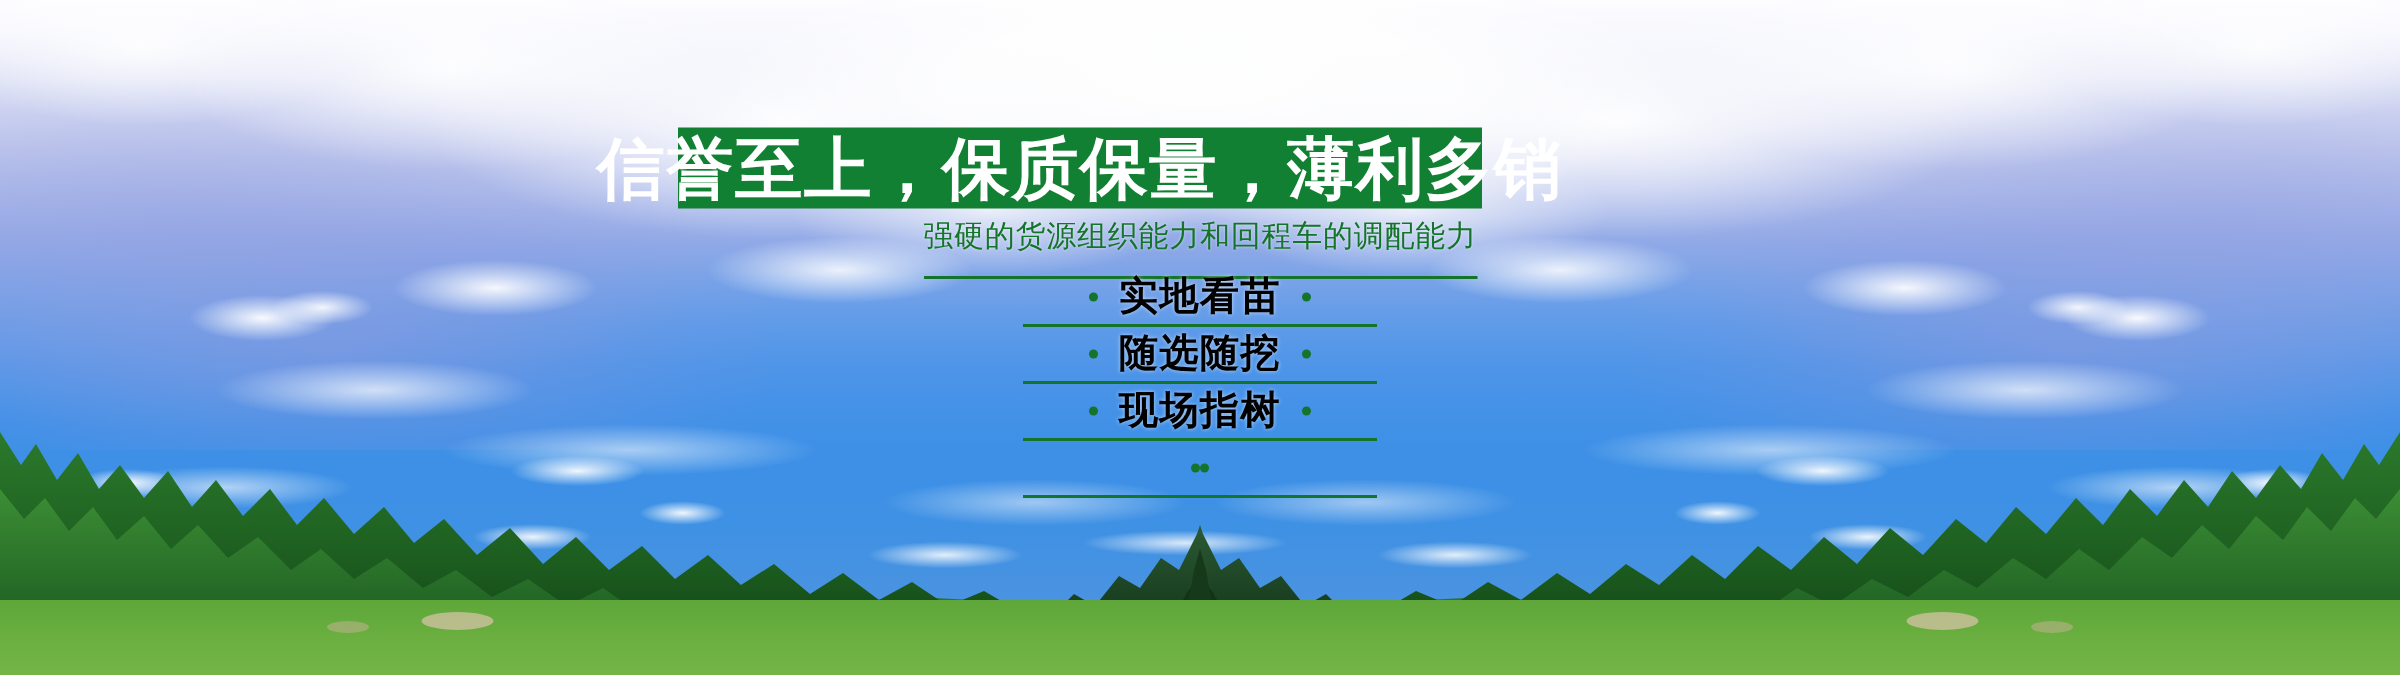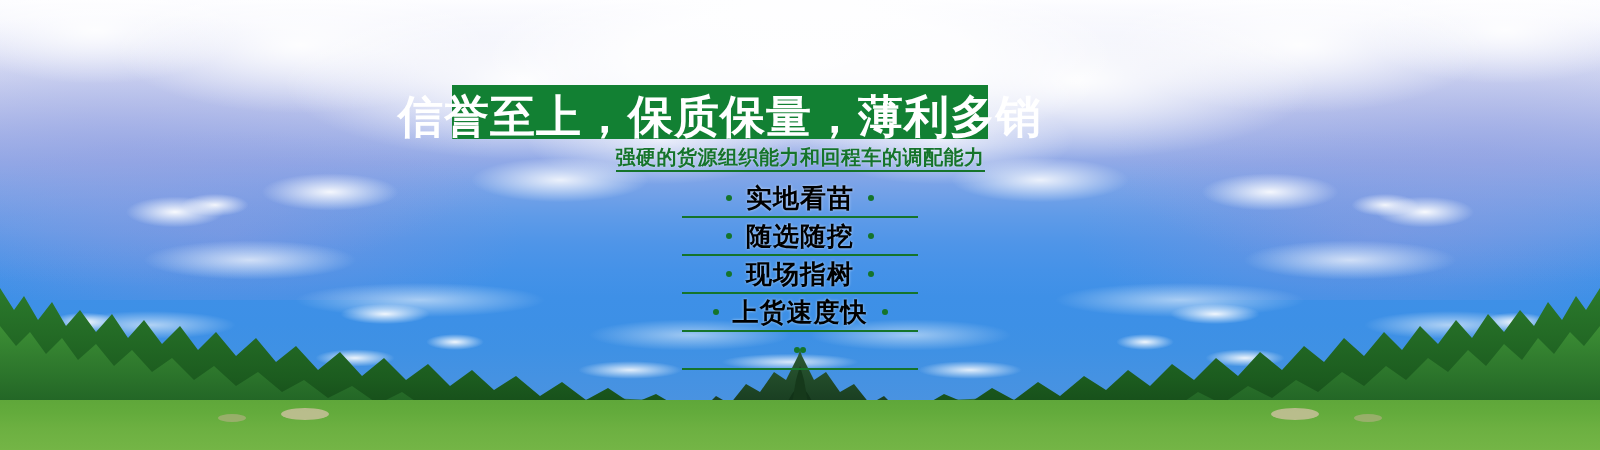--- a/index.html
+++ b/index.html
@@ -157,21 +157,21 @@
   }
 
   .headline-banner {
     position: absolute;
     left: 452px;
     top: 85px;
     width: 536px;
     height: 54px;
     background: #128033;
     display: flex;
-    align-items: flex-end;
+    align-items: center;
     justify-content: center;
   }
   .headline-text {
     color: #ffffff;
     font-size: 45px;
     font-weight: bold;
     letter-spacing: 1px;
     line-height: 1;
     white-space: nowrap;
     font-family: "DejaVu Sans", "Liberation Sans", sans-serif;
@@ -181,24 +181,24 @@
     position: absolute;
     left: 0;
     top: 146px;
     width: 1600px;
     text-align: center;
   }
   .subtitle-text {
     display: inline-block;
     color: #15742b;
     font-size: 20px;
-    font-weight: bold;
+    font-weight: normal;
     letter-spacing: 0.5px;
     border-bottom: 2px solid #15742b;
-    padding-bottom: 2px;
+    padding-bottom: 16px;
     line-height: 1.1;
     white-space: nowrap;
     text-shadow: 0 0 2px rgba(255,255,255,0.55);
     font-family: "DejaVu Sans", "Liberation Sans", sans-serif;
   }
 
   .feature-list {
     position: absolute;
     left: 0;
     top: 180px;
@@ -392,25 +392,20 @@
         <span class="feature-label">随选随挖</span>
         <span class="feature-dot"></span>
       </div>
 
       <div class="feature-row">
         <span class="feature-dot"></span>
         <span class="feature-label">现场指树</span>
         <span class="feature-dot"></span>
       </div>
 
-      <div class="feature-row">
-        <span class="feature-dot"></span>
-        <span class="feature-label">上货速度快</span>
-        <span class="feature-dot"></span>
-      </div>
 
       <div class="feature-row">
         <span class="feature-dot"></span>
         <span class="feature-dot"></span>
       </div>
 
     </div>
   </div>
 </div>
 

